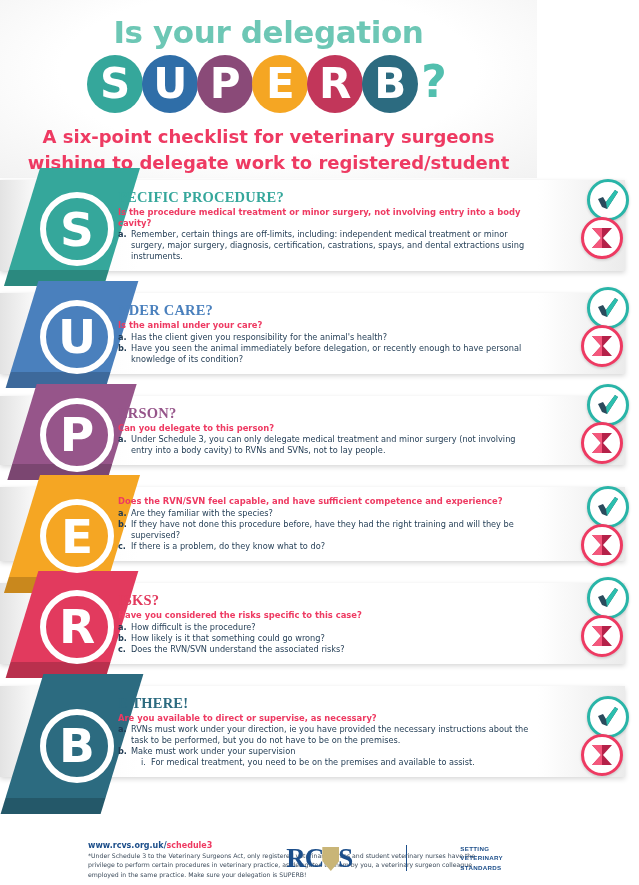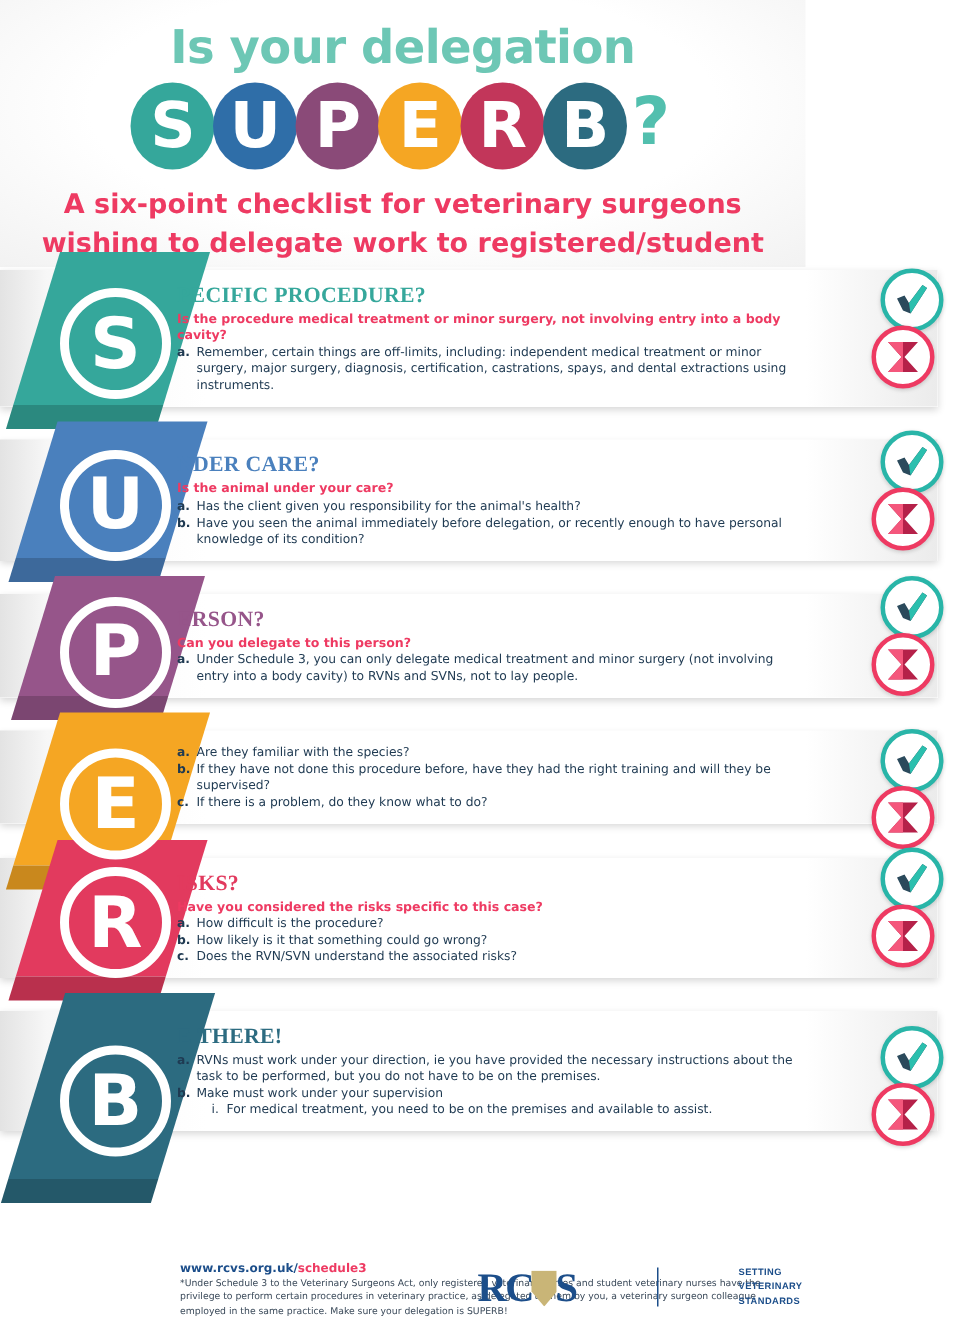--- a/index.html
+++ b/index.html
@@ -132,21 +132,20 @@
     box-shadow:0 1px 3px rgba(0,0,0,0.18);
   }
   .mark.tick{border:3px solid #29b5a8;margin-left:6px;}
   .mark.cross{border:3px solid #ee3a62;margin-top:-4px;margin-left:0px;}
 
   
   #footer{
     position:absolute;left:0;bottom:0;
     width:517px;height:52px;
     background:#ffffff;
-    margin-left:32px;
   }
   #footer-text{
     position:absolute;left:88px;top:8px;width:400px;
     font-family:"DejaVu Sans",sans-serif;
   }
   #footer-url{
     font-size:8px;font-weight:bold;color:#1c4e8a;margin:0 0 1px 0;
   }
   #footer-url .hl{color:#ee3a62;}
   #footer-small{
@@ -298,20 +297,21 @@
       </div>
     </div>
     <div class="row" style="margin-bottom: 22.2px;">
       <div class="row-flag">
         <div class="flag-main" style="background: rgb(245, 166, 35); height: 102px;"></div>
         <div class="flag-foot" style="background: rgb(245, 166, 35);"></div>
       </div>
       <div class="row-circle" style="background: rgb(245, 166, 35); top: 12px;">E</div>
       <div class="row-band">
         <div class="row-text">
+          <div class="row-q">Does the RVN/SVN feel capable, and have sufficient competence and experience?</div>
           <ul class="row-list">
             <li>
               <span class="mk">a.</span>
               <span class="tx">Are they familiar with the species?</span>
             </li>
             <li>
               <span class="mk">b.</span>
               <span class="tx">If they have not done this procedure before, have they had the right training and will they be supervised?</span>
             </li>
             <li>
@@ -379,20 +379,21 @@
     </div>
     <div class="row" style="margin-bottom: 0px;">
       <div class="row-flag">
         <div class="flag-main" style="background: rgb(44, 107, 128); height: 124px;"></div>
         <div class="flag-foot" style="background: rgb(44, 107, 128);"></div>
       </div>
       <div class="row-circle" style="background: rgb(44, 107, 128); top: 23px;">B</div>
       <div class="row-band">
         <div class="row-text">
           <div class="row-head" style="color: rgb(44, 107, 128);">E THERE!</div>
+          <div class="row-q">Are you available to direct or supervise, as necessary?</div>
           <ul class="row-list">
             <li>
               <span class="mk">a.</span>
               <span class="tx">RVNs must work under your direction, ie you have provided the necessary instructions about the task to be performed, but you do not have to be on the premises.</span>
             </li>
             <li>
               <span class="mk">b.</span>
               <span class="tx">
                 <div>Make must work under your supervision</div>
                 <ul class="sub-list" style="margin-left: 10px;">

